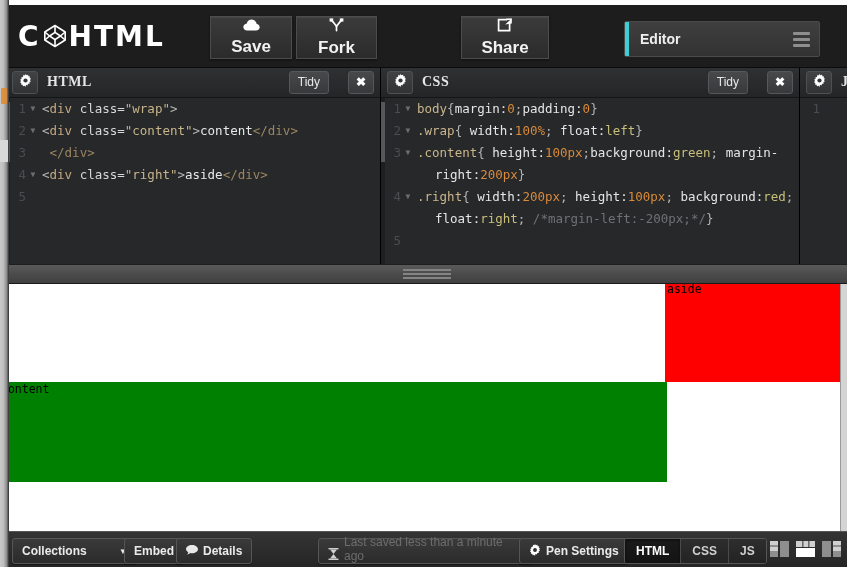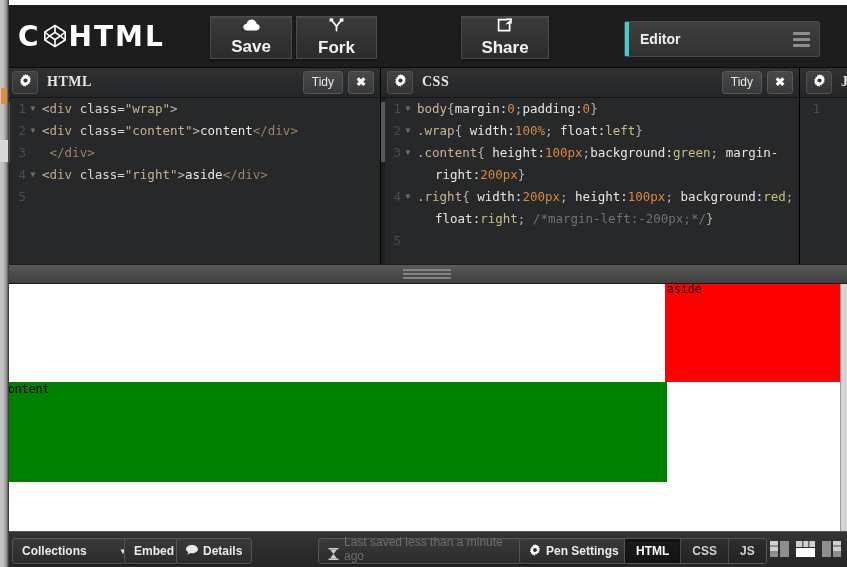--- a/index.html
+++ b/index.html
@@ -185,21 +185,21 @@
     color: #e6e6e6;
     font-size: 14px;
     font-weight: bold;
     margin-left: 9px;
     letter-spacing: .5px;
     font-family: "Liberation Serif", serif;
     user-select: none;
     flex: 1 1 auto;
     white-space: nowrap;
   }
-  .pane-actions { display: flex; gap: 5px; flex: 0 0 auto; }
+  .pane-actions { display: flex; gap: 19px; flex: 0 0 auto; }
   .tidy-btn {
     height: 21px; padding: 0 8px;
     background: linear-gradient(to bottom, #47494b, #37393b);
     border: 1px solid #55585a;
     border-radius: 3px;
     color: #e8e8e8;
     font-size: 12px;
     display: flex; align-items: center;
     cursor: pointer; user-select: none;
   }

